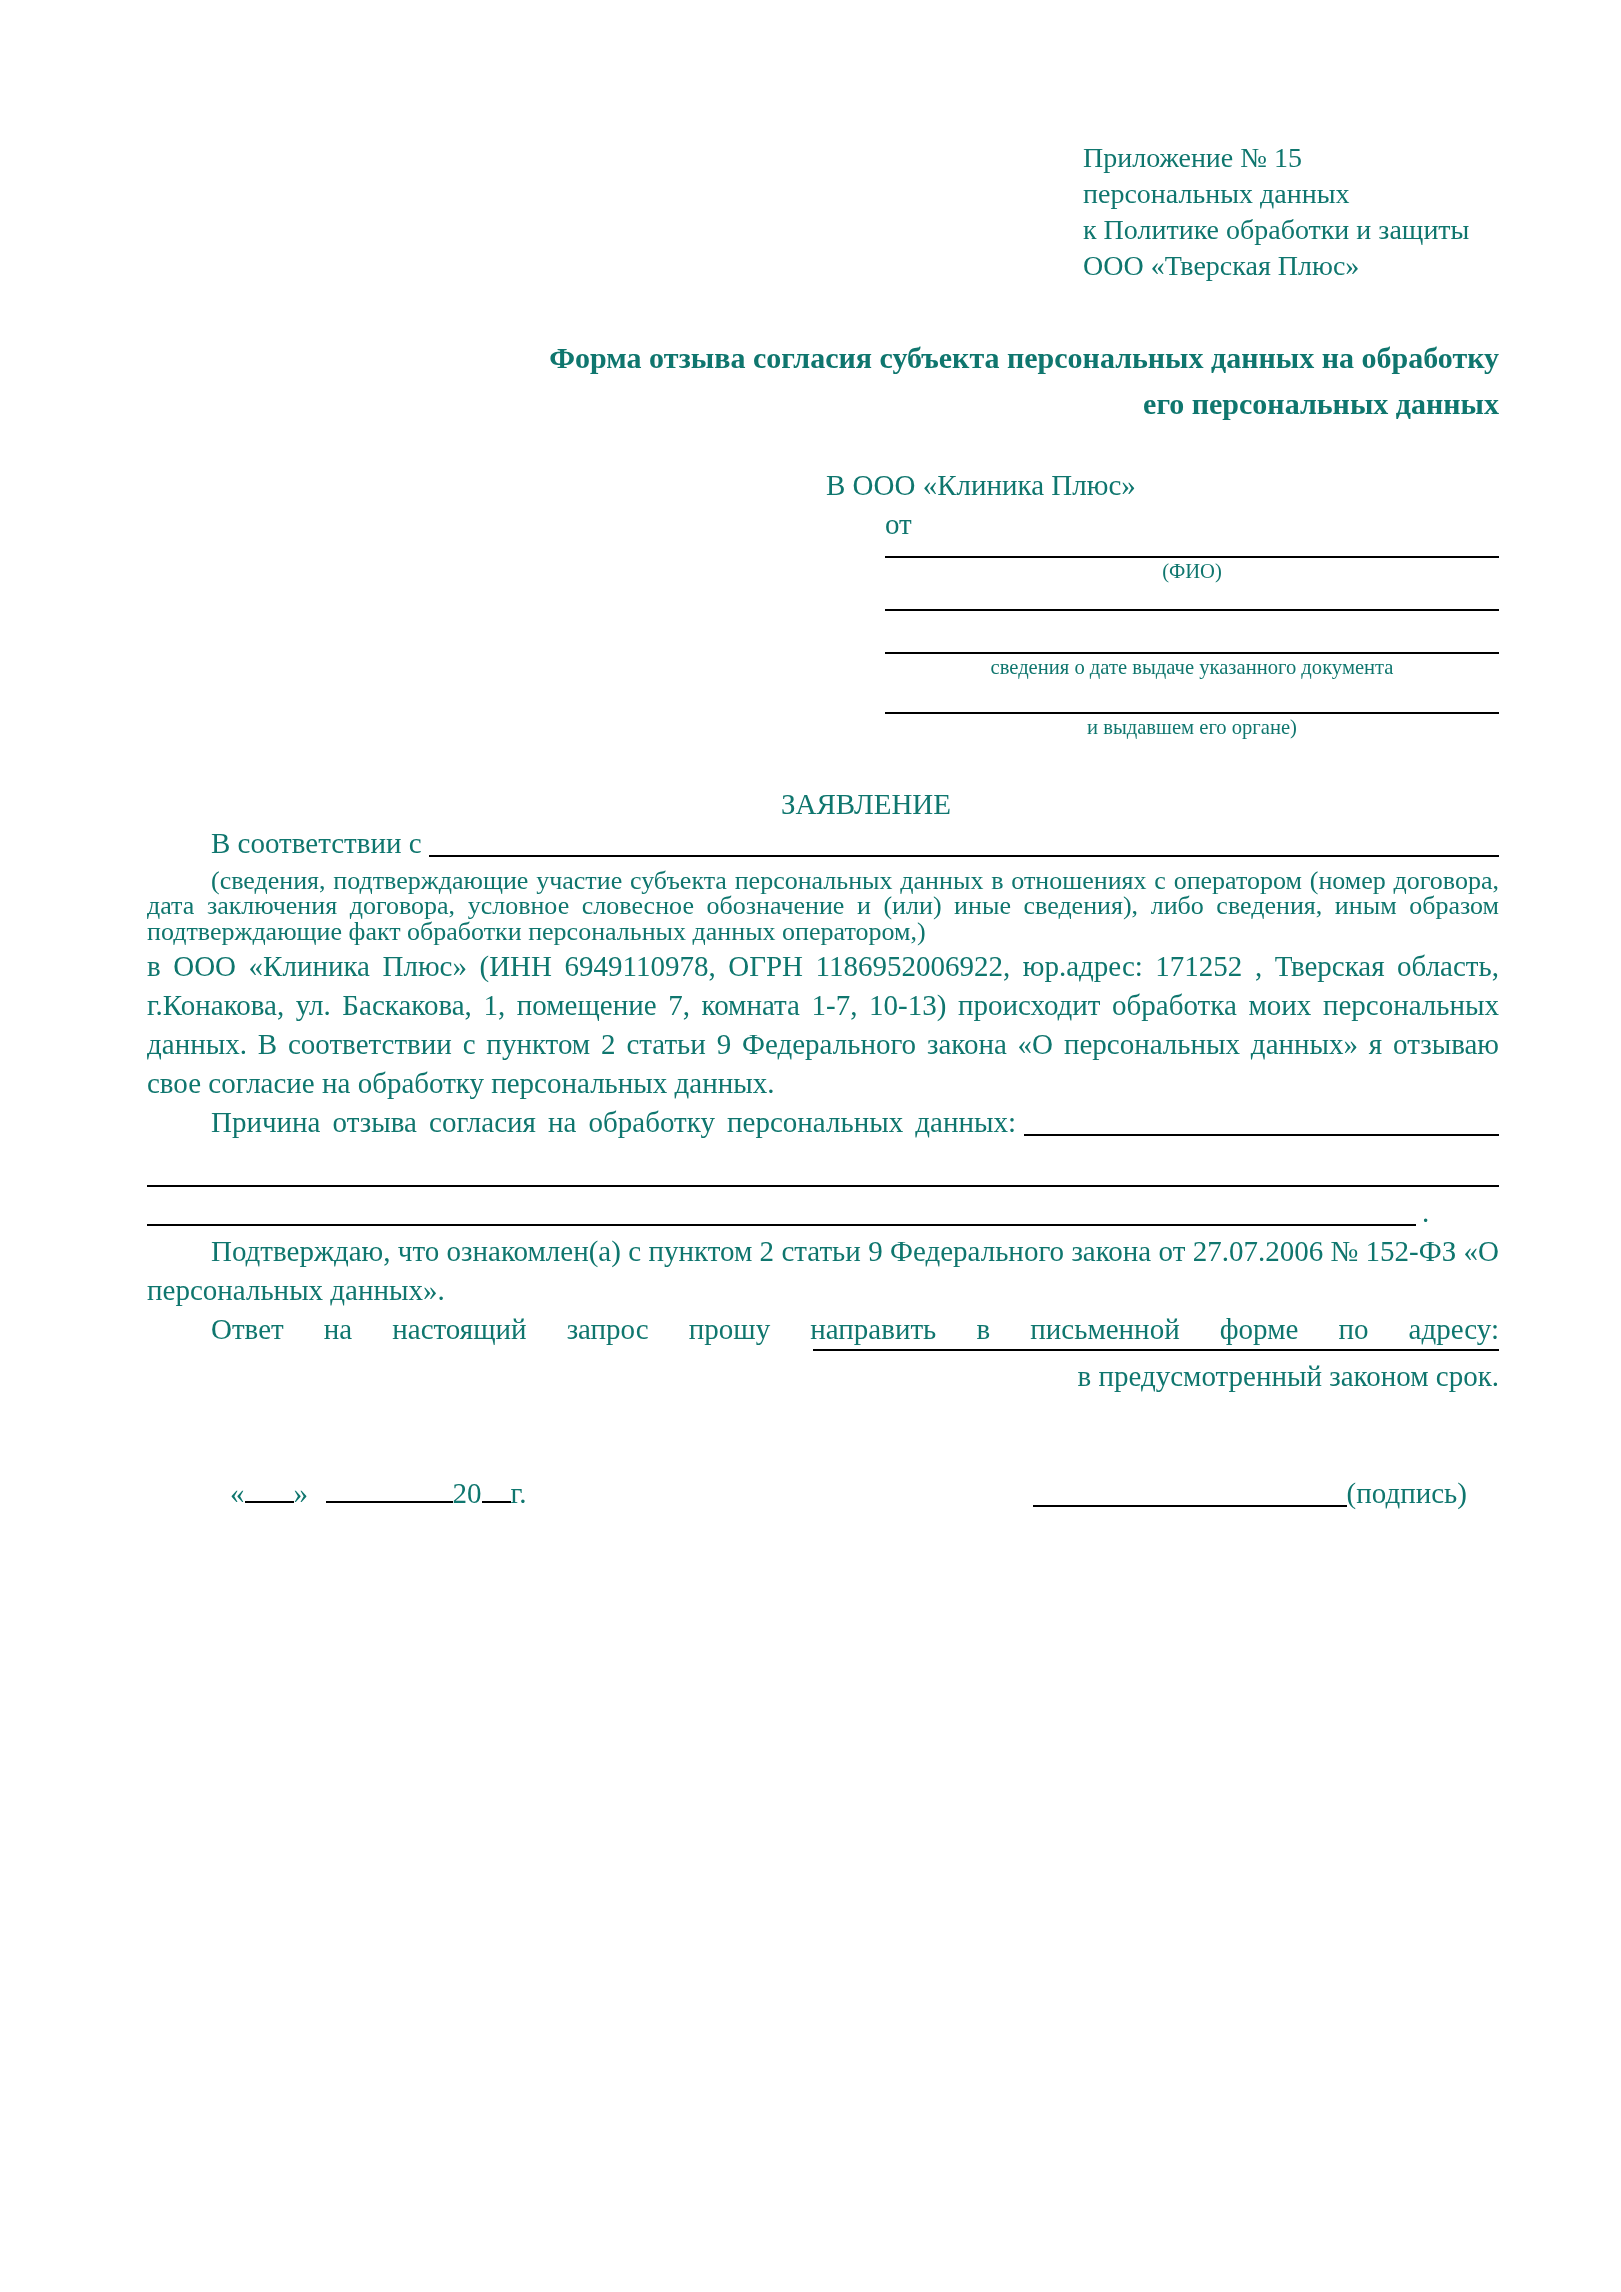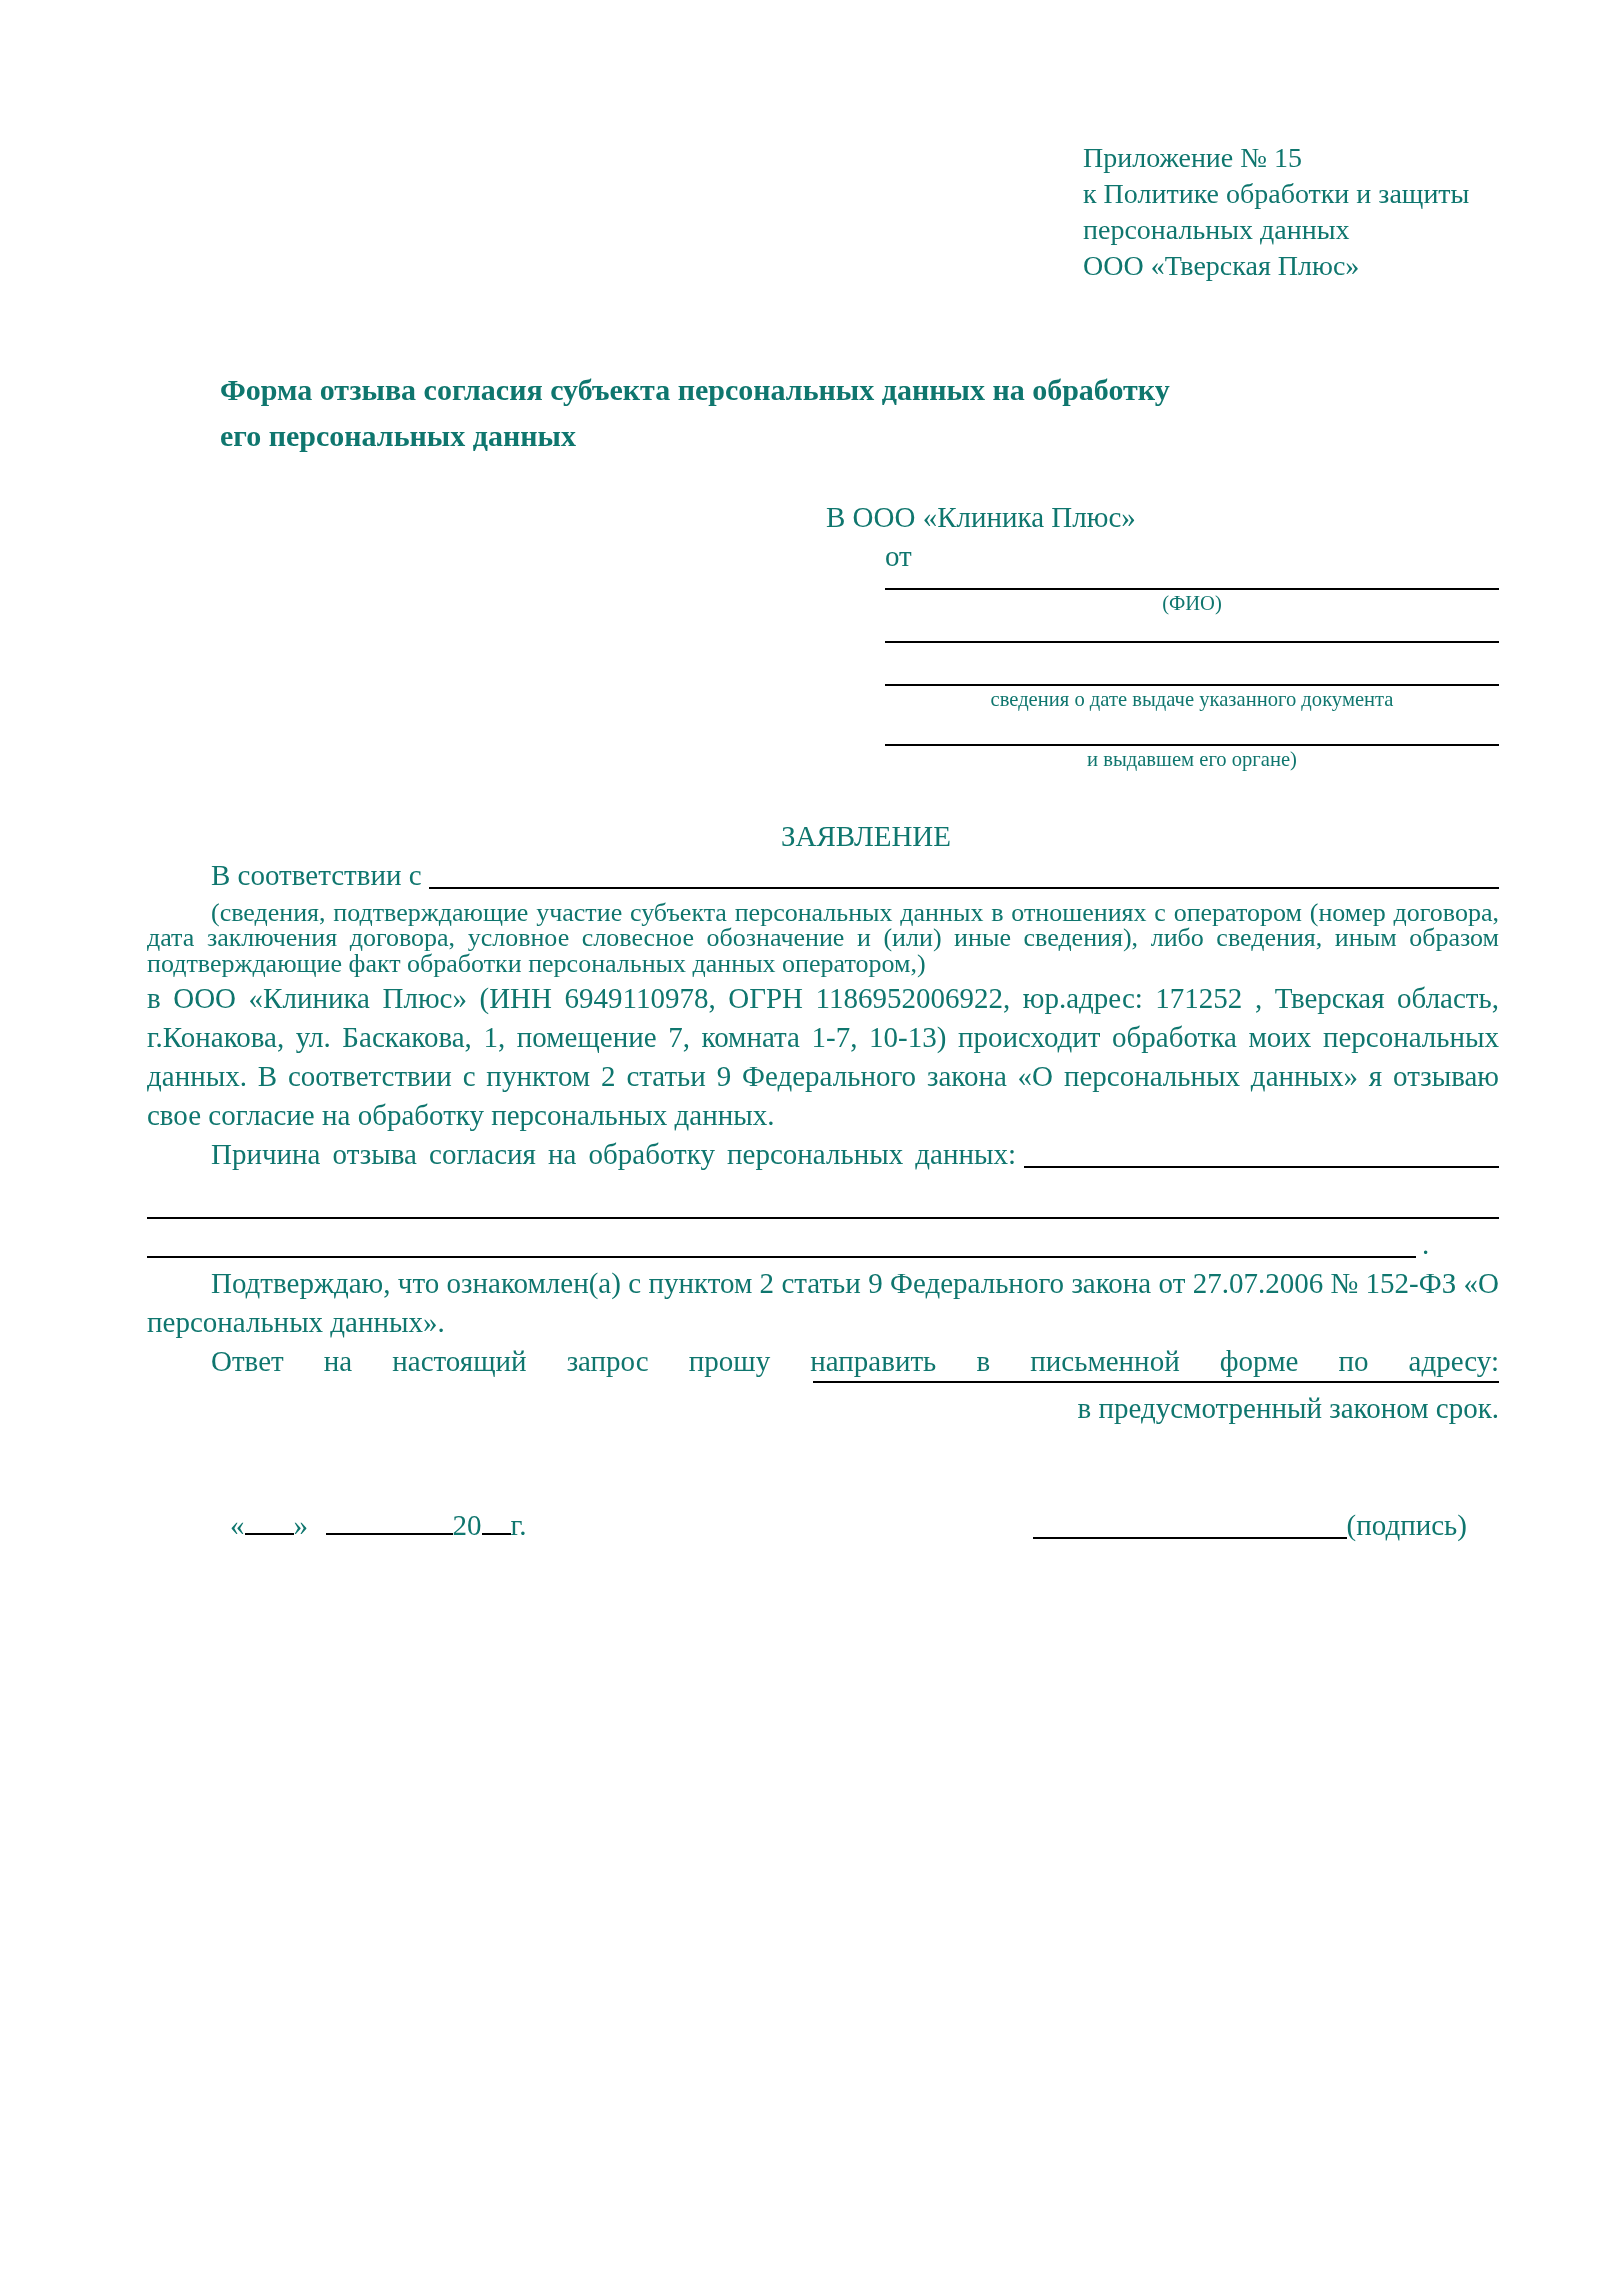--- a/index.html
+++ b/index.html
@@ -9,21 +9,21 @@
     background:#ffffff;color:#0f766e;
     font-family:"Liberation Serif","DejaVu Serif",serif;
     font-size:29px;line-height:39px;
     box-sizing:border-box;
     padding:140px 122px 0 147px;
     overflow:hidden;
   }
   
   .header-block{margin-left:936px;font-size:28px;line-height:36px;}
   
-  .title{margin-top:83px;font-weight:bold;font-size:30px;line-height:46px;text-align:left;padding-left:73px;}
+  .title{margin-top:51px;font-weight:bold;font-size:30px;line-height:46px;text-align:right;padding-left:73px;}
   .title .t-line{display:block;}
   
   .addressee{margin-top:39px;width:673px;margin-left:679px;}
   .addr-from{margin-left:59px;}
   .field-line{margin-left:59px;border-bottom:2.9px solid #000;height:0;}
   .fl-1{margin-top:11.8px}.fl-2{margin-top:24.5px}.fl-3{margin-top:41px}.fl-4{margin-top:32px}
   .field-caption{margin-left:59px;font-size:20.6px;line-height:25.5px;text-align:center;margin-top:1px;}
   
   .heading{margin-top:44px;text-align:center;padding-left:86px;}
   .intro-row{display:flex;align-items:flex-end;}
@@ -52,22 +52,22 @@
   .sig-sign{display:flex;align-items:flex-end;margin-right:32px;white-space:nowrap;}
   .sig-ul{width:314px;border-bottom:2.9px solid #000;margin-bottom:5.9px;}
 </style>
 </head>
 <body>
 
 <div class="page">
 
   <div class="header-block">
     <div>Приложение № 15</div>
+    <div>персональных данных</div>
     <div>к Политике обработки и защиты</div>
-    <div>персональных данных</div>
     <div>ООО «Тверская Плюс»</div>
   </div>
 
   <div class="title">
     <span class="t-line">Форма отзыва согласия субъекта персональных данных на обработку</span>
     <span class="t-line">его персональных данных</span>
   </div>
 
   <div class="addressee">
     <div class="addr-to">В ООО «Клиника Плюс»</div>

